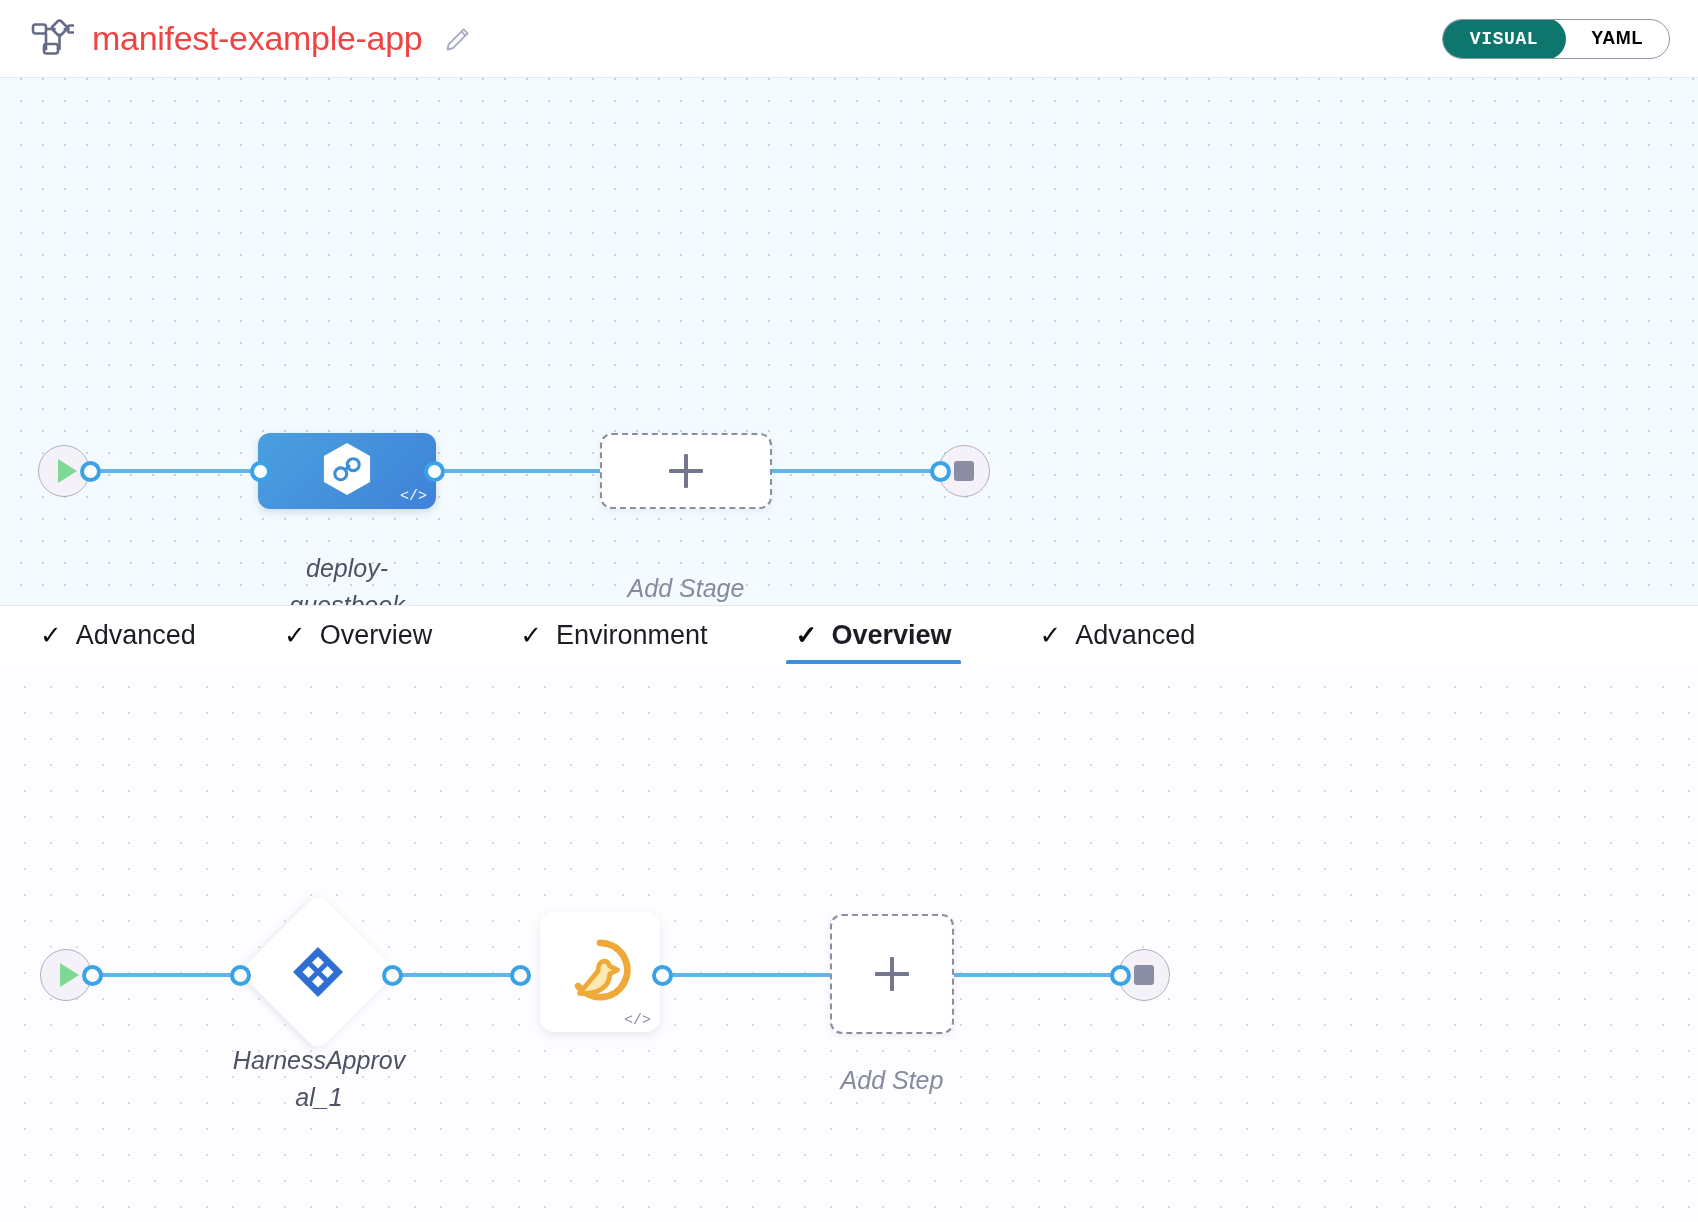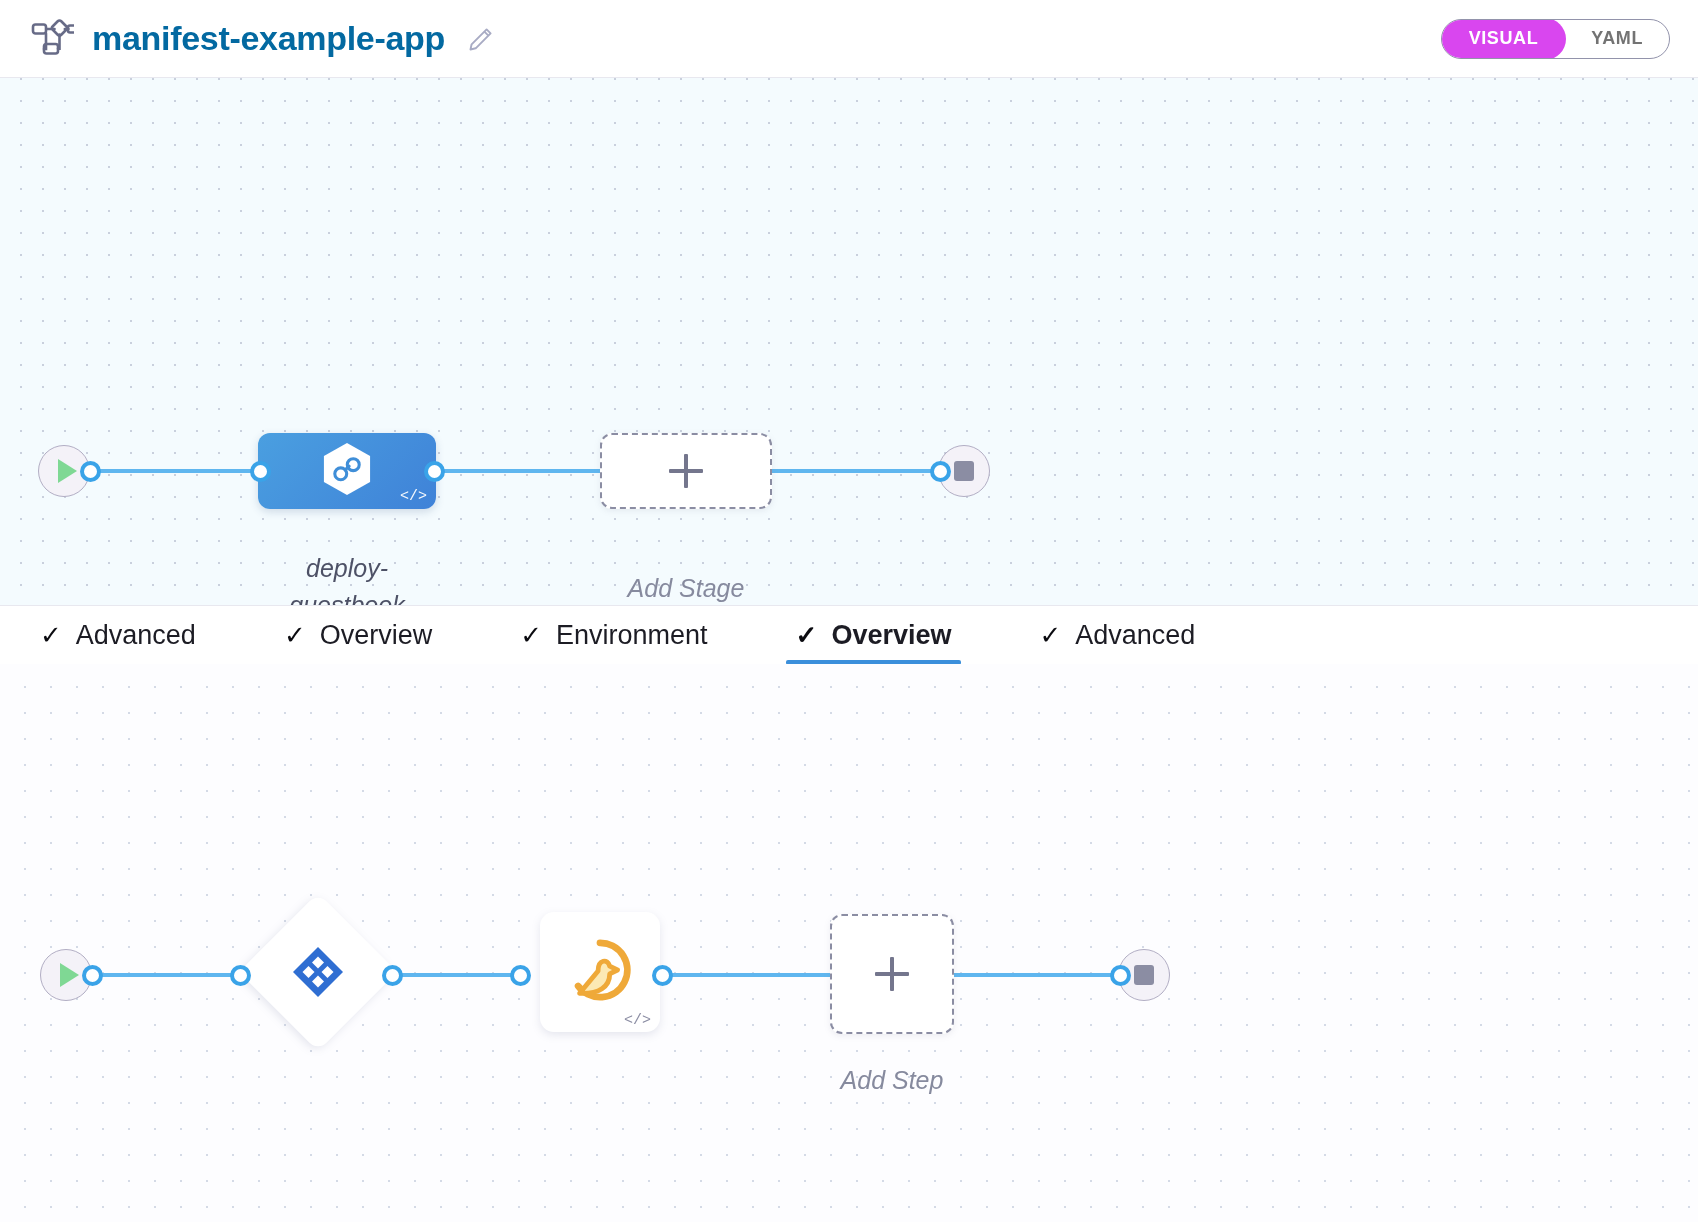--- a/index.html
+++ b/index.html
@@ -18,22 +18,22 @@
     background: #ffffff;
     border-bottom: 1px solid #e8e8ef;
     display: flex;
     align-items: center;
     padding: 0 28px 0 30px;
   }
   .header-left { display: flex; align-items: center; gap: 18px; }
   .pipeline-icon { width: 44px; height: 44px; display: block; }
   .page-title {
     font-size: 34px;
-    font-weight: bold;
-    color: #0369a1;
+    font-weight: normal;
+    color: #ef4444;
     letter-spacing: -0.3px;
     white-space: nowrap;
   }
   .edit-icon { width: 28px; height: 28px; display: block; margin-left: 4px; cursor: pointer; }
 
   .header-right { margin-left: auto; display: flex; align-items: center; }
   .view-toggle {
     display: flex;
     align-items: center;
     border: 1px solid #9293ab;
@@ -46,29 +46,30 @@
   .view-toggle .seg {
     font-size: 18px;
     font-weight: bold;
     letter-spacing: 0.6px;
     height: 40px;
     display: flex;
     align-items: center;
     justify-content: center;
     padding: 0 26px;
     border-radius: 22px;
-    color: #737373;
+    color: #000000;
     user-select: none;
   }
   .view-toggle .seg.active {
-    background: #d946ef;
+    background: #0f766e;
     color: #ffffff;
     margin: -1px;
     height: 42px;
     padding: 0 28px;
+    font-family: Liberation Mono, monospace;
   }
 
   
   .canvas {
     position: relative;
     background-color: #f4fbfe;
     background-image: radial-gradient(#c9d0dd 1.1px, transparent 1.2px);
     background-size: 22px 22px;
     background-position: 10px 12px;
     overflow: hidden;
@@ -341,20 +342,22 @@
           <path d="M27 11.5 L33 17.5 L27 23.5 L21 17.5 Z"></path>
           <path d="M27 30.5 L33 36.5 L27 42.5 L21 36.5 Z"></path>
           <path d="M17.5 21 L23.5 27 L17.5 33 L11.5 27 Z"></path>
           <path d="M36.5 21 L42.5 27 L36.5 33 L30.5 27 Z"></path>
         </g>
       </svg>
     </span>
   </div>
   <div class="port" style="left:230px; top:301px;"></div>
   <div class="port" style="left:382px; top:301px;"></div>
+  <div class="node-label" style="left:208px; top:378px; width:222px;">HarnessApprov
+al_1</div>
 
   <div class="step-node" style="left:540px; top:248px;">
     <span>
       <svg viewBox="0 0 70 70" width="68" height="68">
         <path d="M35 7 A28 28 0 1 1 12.5 51.5" fill="none" stroke="#efa939" stroke-width="7" stroke-linecap="round"></path>
         <path d="M14 59 L33 36 C33 24 43 23 45 31 L53 35 L45 39 C45 52 34 60 14 59 Z" fill="#fce9b4" stroke="#efa939" stroke-width="5" stroke-linejoin="round"></path>
       </svg>
     </span>
     <span class="code-badge">&lt;/&gt;</span>
   </div>

